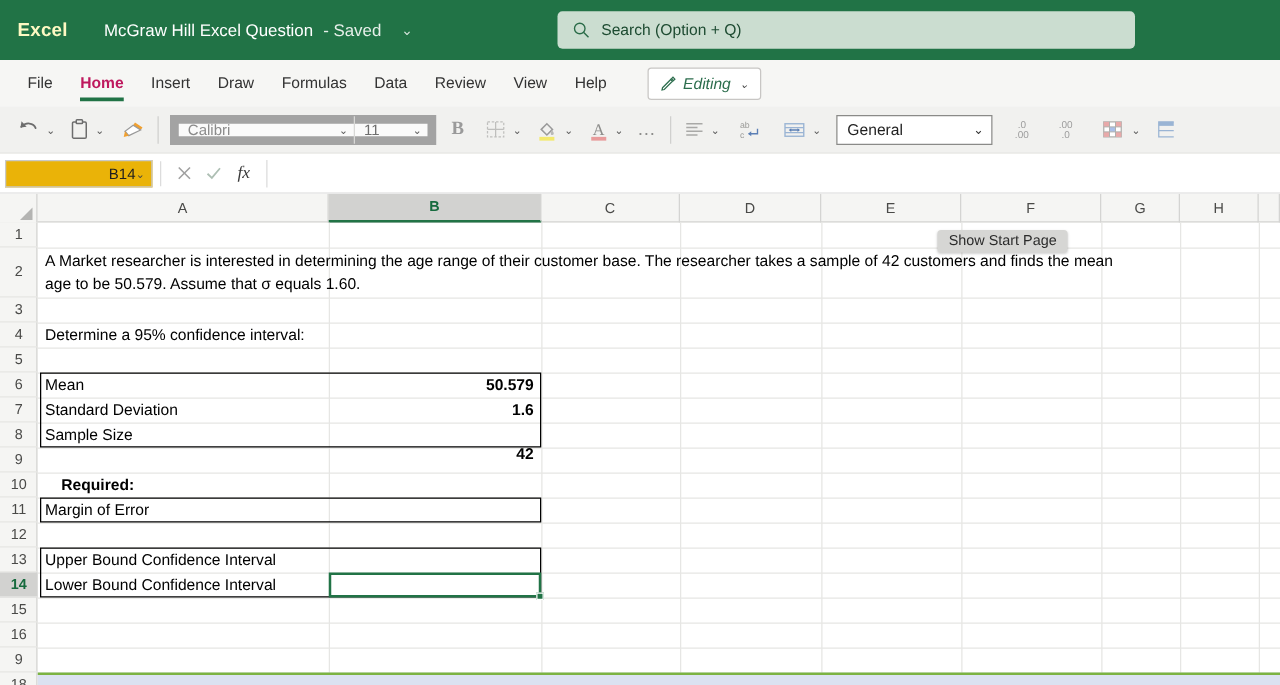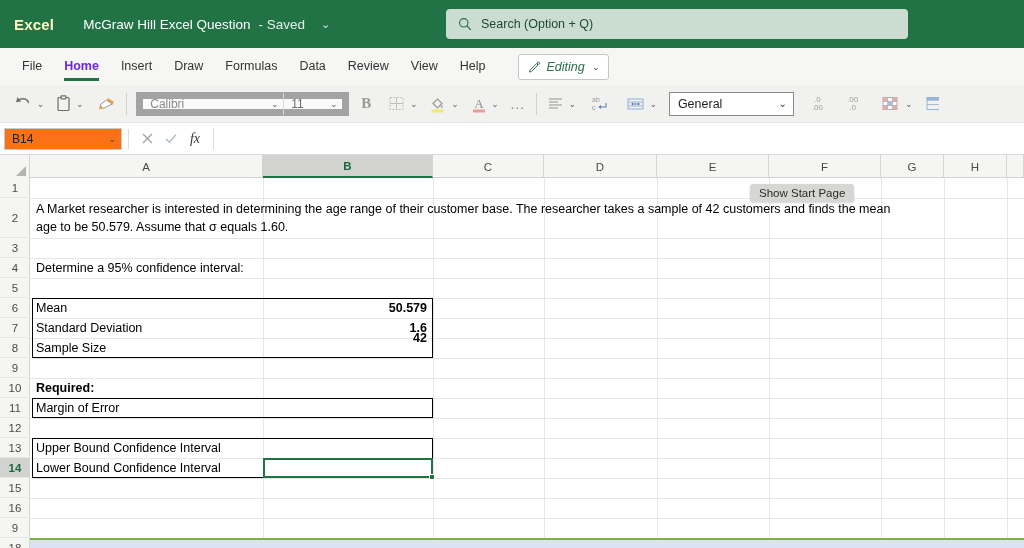--- a/index.html
+++ b/index.html
@@ -46,21 +46,21 @@
     background: #f6f6f4;
     display: flex; align-items: center;
   }
   .tab {
     font-size: 12.5px; color: #333333;
     padding: 0 0 0 0; margin: 0 11px;
     height: 36px; line-height: 34px;
     position: relative; cursor: pointer; white-space: nowrap;
   }
   .tab:first-child { margin-left: 22px; }
-  .tab.active { color: #6d28d9; font-weight: 600; }
+  .tab.active { color: #be185d; font-weight: 600; }
   .tab.active::after {
     content: ""; position: absolute; left: 0; right: 0; bottom: 4px;
     height: 2.5px; background: #217346;
   }
   .editing-btn {
     margin-left: 22px; height: 26px;
     border: 1px solid #c8c6c4; border-radius: 3px;
     background: #ffffff; display: flex; align-items: center;
     padding: 12px 9px; cursor: pointer; font-style: italic;
   }
@@ -113,22 +113,22 @@
              padding: 0 4px; }
 
   
   .formulabar {
     position: absolute; left: 0; top: 123px; width: 1024px; height: 32px;
     background: #ffffff; border-bottom: 1px solid #dadada;
     display: flex; align-items: center;
   }
   .namebox {
     margin-left: 4px; width: 118px; height: 22px;
-    border: 1px solid #c9c9c7; background: #f97316;
-    display: flex; align-items: center; justify-content: space-between;
+    border: 1px solid #c9c9c7; background: #eab308;
+    display: flex; align-items: center; justify-content: flex-end;
     padding: 0 5px 0 7px; font-size: 12px; color: #1f1f1f; cursor: text;
   }
   .namebox .chev { font-size: 9px; color: #444; }
   .fb-sep { width: 1px; height: 20px; background: #dcdcdc; margin: 0 6px; }
   .fb-icon { width: 24px; display:flex; align-items:center; justify-content:center; cursor:pointer; }
   .fx { font-family: "Liberation Serif", serif; font-style: italic;
         font-size: 14px; color: #3a3a3a; cursor: pointer; }
   .fb-input {
     flex: 1; height: 22px; margin-left: 6px; font-size: 12.5px;
     color: #111; display: flex; align-items: center; cursor: text;
@@ -528,23 +528,23 @@
 
     <div class="cell" style="left:3px;top:80px;width:230px;height:20px">Determine a 95% confidence interval:</div>
 
     <div class="cell" style="left:3px;top:120px;width:230px;height:20px">Mean</div>
     <div class="cell right" style="left:233px;top:120px;width:167px;height:20px">50.579</div>
 
     <div class="cell" style="left:3px;top:140px;width:230px;height:20px">Standard Deviation</div>
     <div class="cell right" style="left:233px;top:140px;width:167px;height:20px">1.6</div>
 
     <div class="cell" style="left:3px;top:160px;width:230px;height:20px">Sample Size</div>
-    <div class="cell right" style="left:233px;top:144px;width:167px;height:32px">42</div>
-
-    <div class="cell bold" style="left:3px;top:200px;width:230px;height:20px">Required:</div>
+    <div class="cell right" style="left:233px;top:169px;width:167px;height:32px">42</div>
+
+    <div class="cell bold" style="left:16px;top:200px;width:230px;height:20px">Required:</div>
 
     <div class="cell" style="left:3px;top:220px;width:230px;height:20px">Margin of Error</div>
 
     <div class="cell" style="left:3px;top:260px;width:230px;height:20px">Upper Bound Confidence Interval</div>
 
     <div class="cell" style="left:3px;top:280px;width:230px;height:20px">Lower Bound Confidence Interval</div>
 
     <div class="boxborder" style="left:2px;top:120px;width:401px;height:60px"></div>
     <div class="boxborder" style="left:2px;top:220px;width:401px;height:20px"></div>
     <div class="boxborder" style="left:2px;top:260px;width:401px;height:40px"></div>

